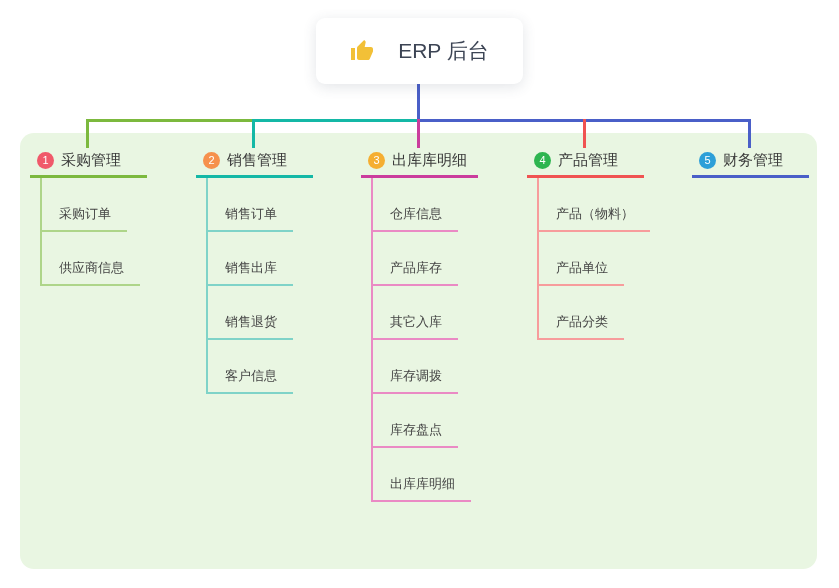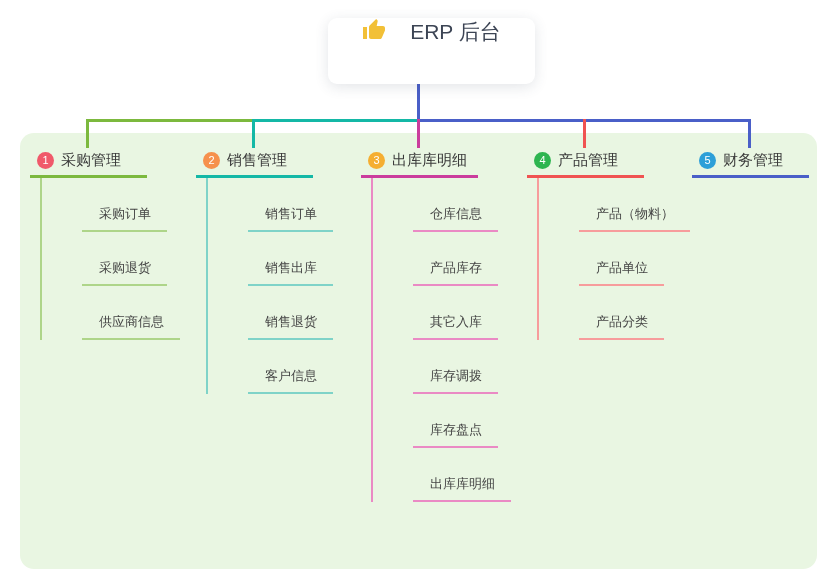--- a/index.html
+++ b/index.html
@@ -14,23 +14,23 @@
   
   .hline{position:absolute;top:119px;height:3px;background:var(--line);}
   .s1{left:86px;width:166px;}
   .s2{left:252px;width:166px;}
   .s3{left:418px;width:333px;border-top-right-radius:3px;}
   .drop{position:absolute;top:119px;width:3px;height:29px;background:var(--line);}
   .d1{left:86px;} .d2{left:252px;} .d3{left:417px;} .d4{left:583px;} .d5{left:748px;}
   .root-vert{position:absolute;left:417px;top:84px;width:3px;height:35px;}
   
   .root-card{
-    position:absolute;left:328px;top:18px;width:207px;height:66px;
+    position:absolute;left:316px;top:18px;width:207px;height:66px;
     background:#ffffff;border-radius:9px;box-shadow:0 3px 14px rgba(60,70,90,.14);
-    display:flex;align-items:flex-start;justify-content:center;gap:24px;
+    display:flex;align-items:center;justify-content:center;gap:24px;
     font-size:21px;color:#3c4454;cursor:pointer;
   }
   .thumb{width:24px;height:24px;display:inline-flex;}
   .thumb svg{width:24px;height:24px;}
   
   .branch{position:absolute;top:148px;width:117px;}
   .b1{left:30px;} .b2{left:196px;} .b3{left:361px;} .b4{left:527px;} .b5{left:692px;}
   .branch-label{
     box-sizing:border-box;width:117px;height:30px;
     border-bottom:3px solid var(--line);
@@ -38,21 +38,20 @@
     font-size:15px;color:#3a3a3a;white-space:nowrap;cursor:pointer;
   }
   .badge{
     flex:0 0 17px;width:17px;height:17px;border-radius:50%;
     background:var(--badge);color:#ffffff;font-size:11px;line-height:17px;
     text-align:center;font-weight:500;
   }
   .children{
     margin-left:10px;width:fit-content;
     border-left:2px solid var(--child);
-    padding-left:40px;
   }
   .child{
     box-sizing:border-box;height:54px;width:fit-content;
     border-bottom:2px solid var(--child);
     display:flex;align-items:flex-end;
     padding:0 16px 7px 17px;
     font-size:13px;color:#454545;white-space:nowrap;cursor:pointer;
   }
 </style>
 </head>
@@ -79,21 +78,20 @@
   <span>ERP 后台</span>
 </div>
 
 <div class="branch b1" style="--line: #7cb93e; --child: #aed589; --badge: #f0596a;">
   <div class="branch-label">
     <span class="badge">1</span>
     <span>采购管理</span>
   </div>
   <div class="children">
     <div class="child">采购订单</div>
-    <div class="child">采购退货</div>
     <div class="child">供应商信息</div>
   </div>
 </div>
 
 <div class="branch b2" style="--line: #14b8a6; --child: #7fd3c8; --badge: #f6914d;">
   <div class="branch-label">
     <span class="badge">2</span>
     <span>销售管理</span>
   </div>
   <div class="children">

